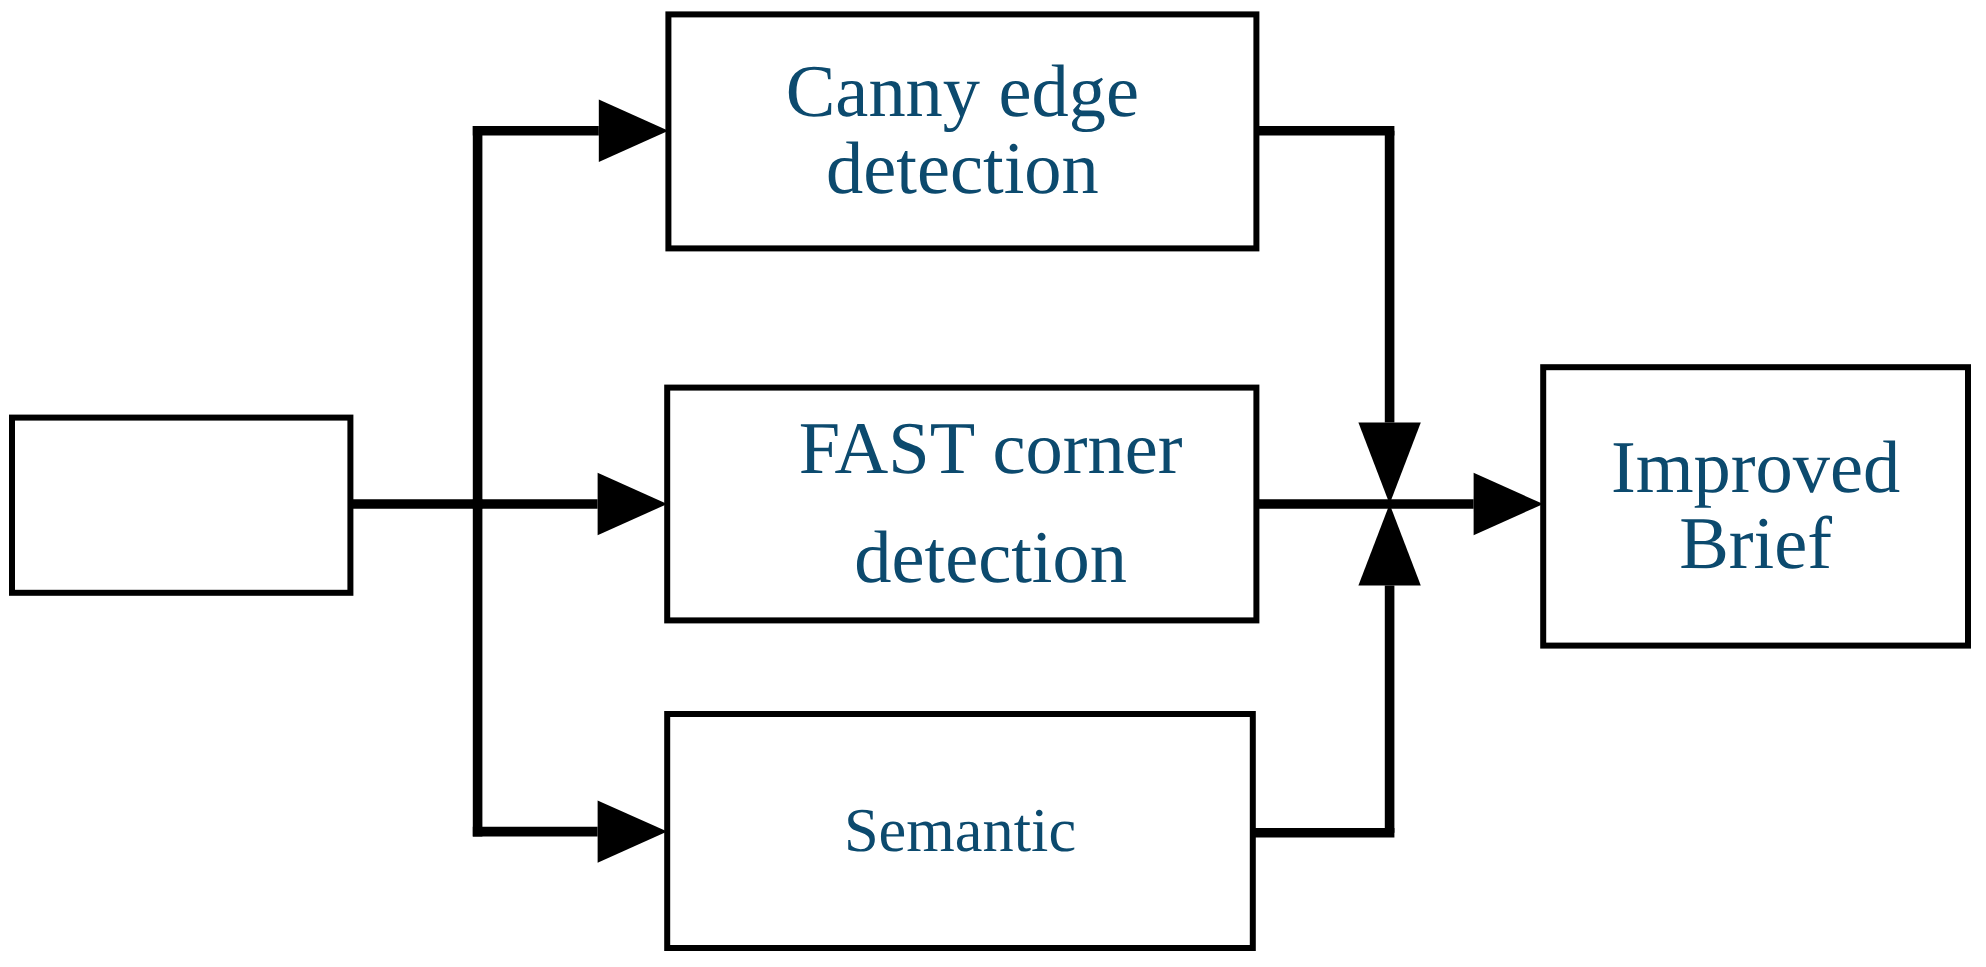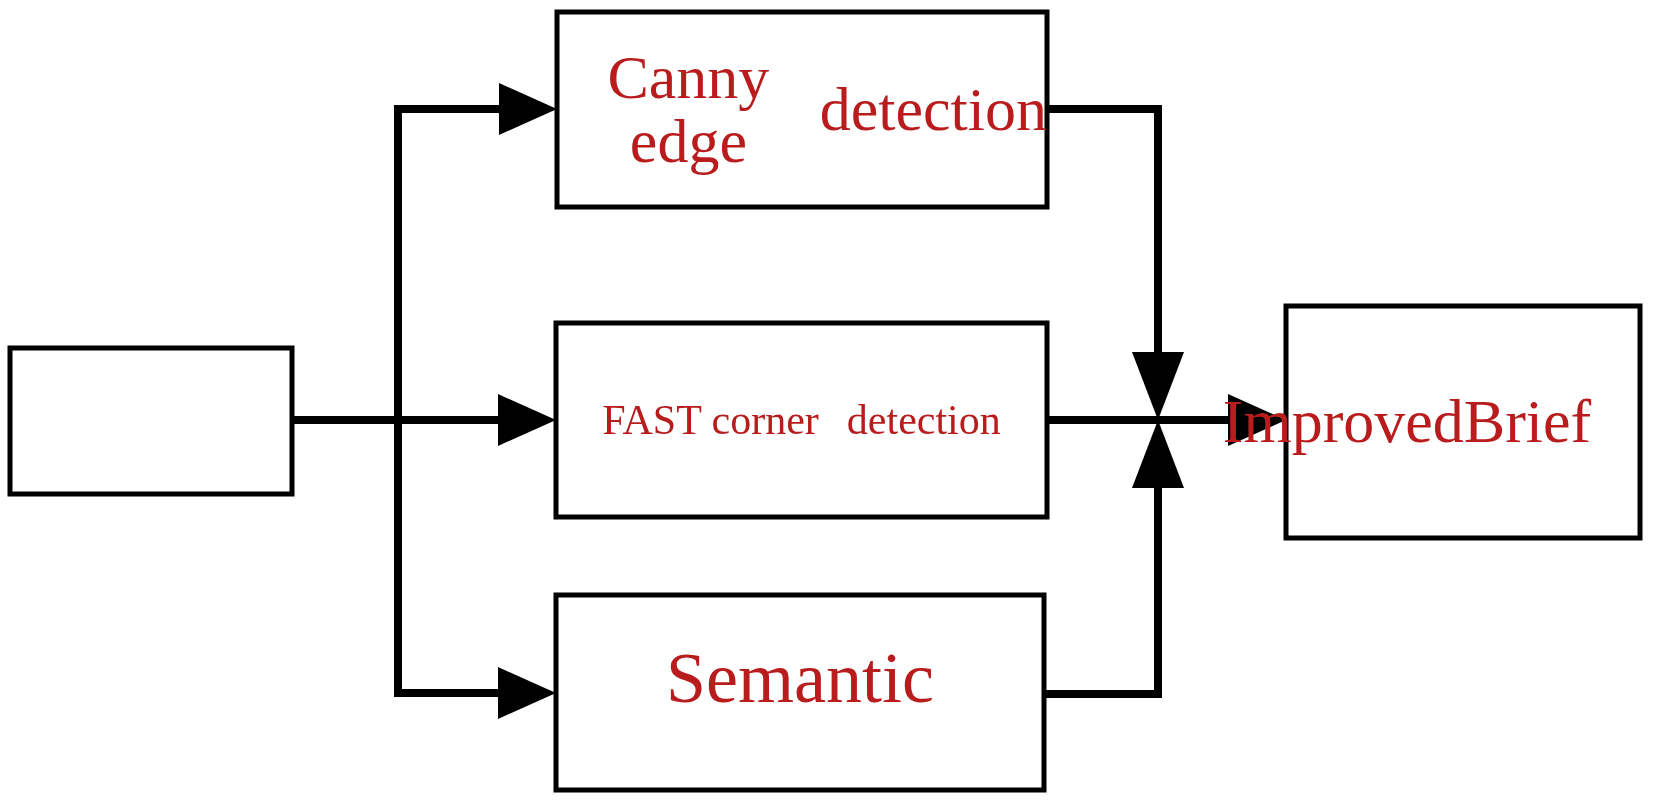--- a/index.html
+++ b/index.html
@@ -38,25 +38,25 @@
     fill: none;
     stroke-linecap: butt;
   }
   .arrow-head {
     fill: #000000;
     stroke: none;
   }
   .node-label {
     position: absolute;
     display: flex;
-    flex-direction: row;
+    flex-direction: column;
     align-items: center;
     justify-content: center;
     text-align: center;
-    color: #b91c1c;
+    color: #0c4a6e;
     font-family: "Liberation Serif", "DejaVu Serif", serif;
     font-weight: 400;
     line-height: 1.02;
     white-space: pre-line;
     pointer-events: none;
   }
   .lbl-line { display: block; }
 </style>
 </head>
 <body>
@@ -103,27 +103,27 @@
     </g>
 
   </svg>
 
 
   <div class="node-label" style="left:557px; top:12px; width:490px; height:195px; font-size:62px;">
     <span class="lbl-line">Canny edge</span>
     <span class="lbl-line">detection</span>
   </div>
 
-  <div class="node-label" style="left:556px; top:323px; width:491px; height:194px; font-size:42px;gap:28px;">
+  <div class="node-label" style="left:580px; top:323px; width:491px; height:194px; font-size:62px;gap:28px;">
     <span class="lbl-line">FAST corner</span>
     <span class="lbl-line">detection</span>
   </div>
 
-  <div class="node-label" style="left:556px; top:581px; width:488px; height:195px; font-size:72px;text-align:center;">
+  <div class="node-label" style="left:556px; top:595px; width:488px; height:195px; font-size:52px;text-align:center;">
     <span class="lbl-line">Semantic</span>
   </div>
 
-  <div class="node-label" style="left:1230px; top:306px; width:354px; height:232px; font-size:62px;">
+  <div class="node-label" style="left:1286px; top:306px; width:354px; height:232px; font-size:62px;">
     <span class="lbl-line">Improved</span>
     <span class="lbl-line">Brief</span>
   </div>
 
 </div>
 
 </body></html>

